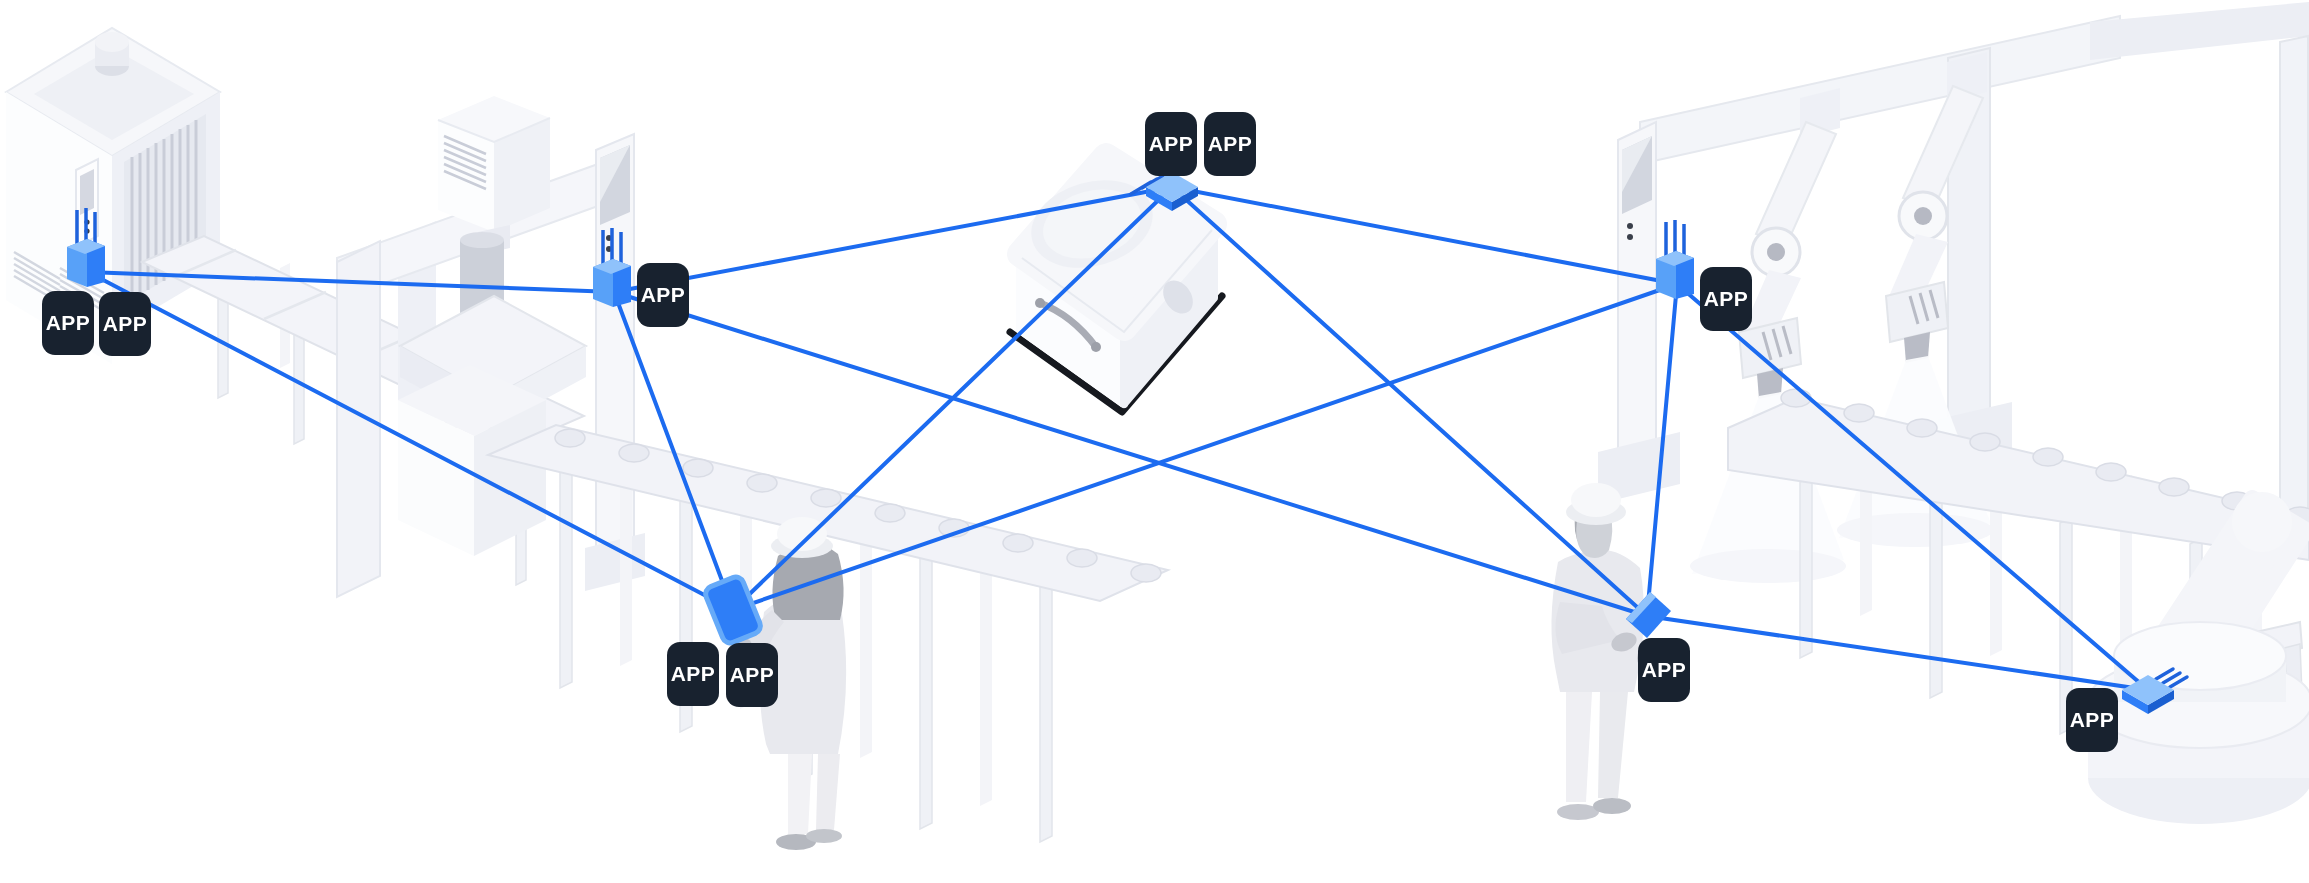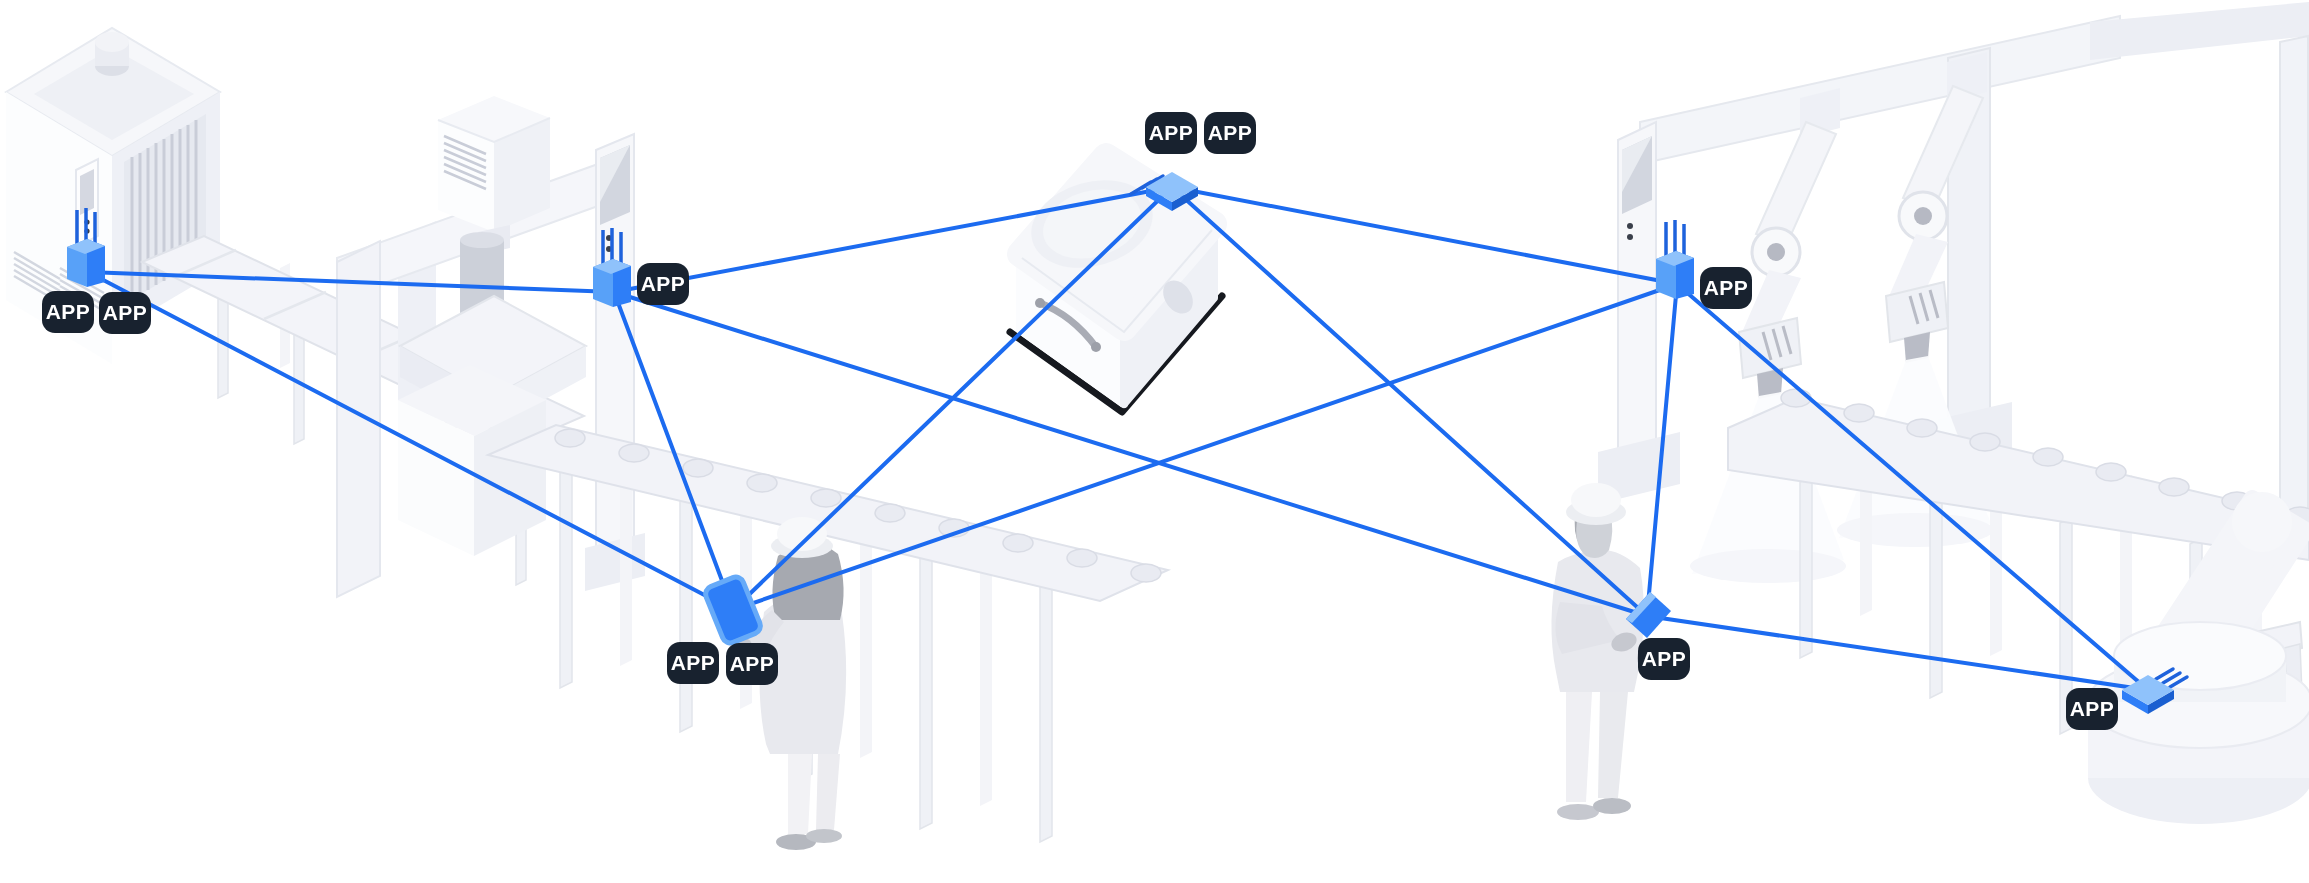--- a/index.html
+++ b/index.html
@@ -1,19 +1,19 @@
 <!DOCTYPE html>
 <html><head>
 <meta charset="utf-8">
 <style>
   html,body{margin:0;padding:0;background:#ffffff;}
   .stage{position:relative;width:2309px;height:883px;background:#ffffff;overflow:hidden;
          font-family:"Liberation Sans",sans-serif;}
   .stage svg{position:absolute;left:0;top:0;}
-  .badge{position:absolute;width:52px;height:42px;border-radius:13px;
+  .badge{position:absolute;width:52px;height:64px;border-radius:13px;
          display:flex;align-items:center;justify-content:center;
          font-weight:700;font-size:21px;letter-spacing:.4px;
          font-family:"Liberation Sans",sans-serif;}
 </style>
 </head>
 <body>
 
 <div class="stage" id="stage" style="background: rgb(255, 255, 255);">
 <svg width="2309" height="883" viewBox="0 0 2309 883">
 

